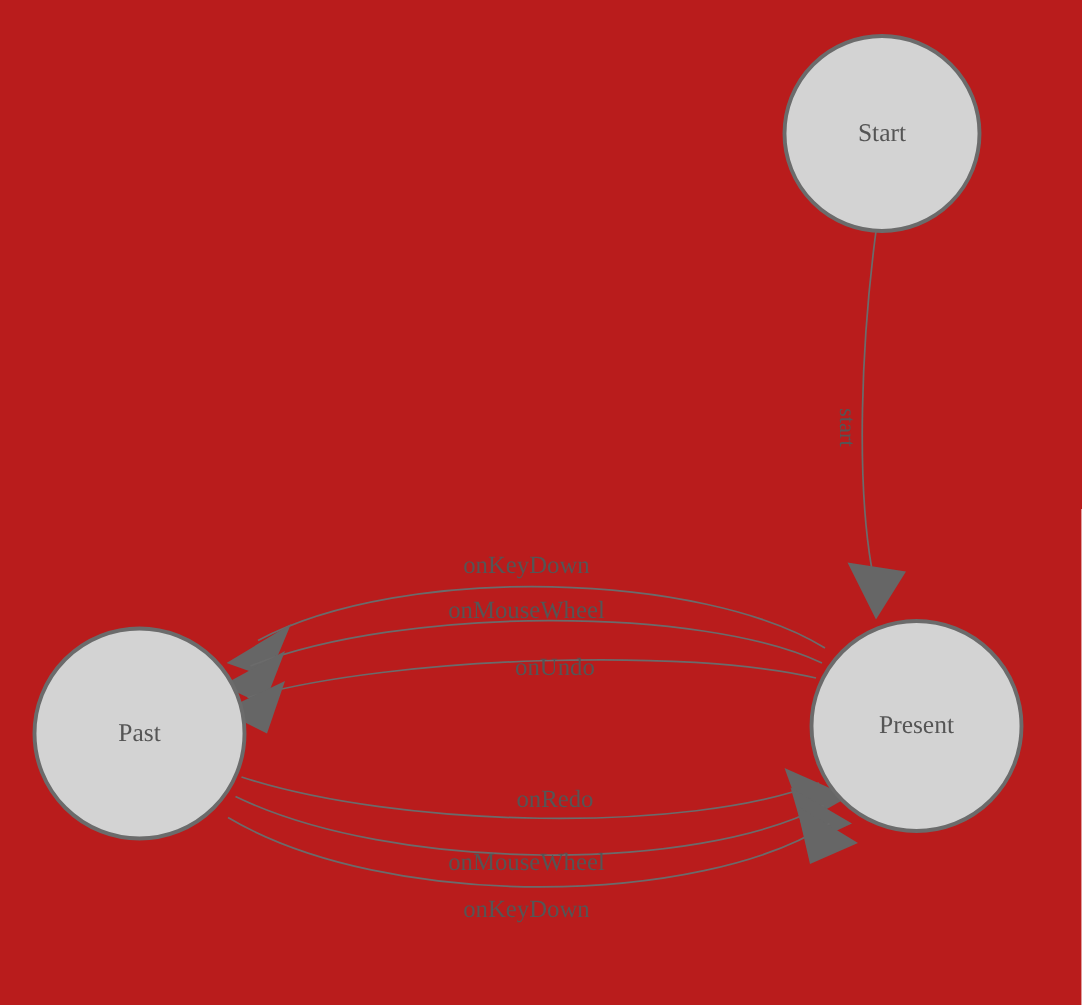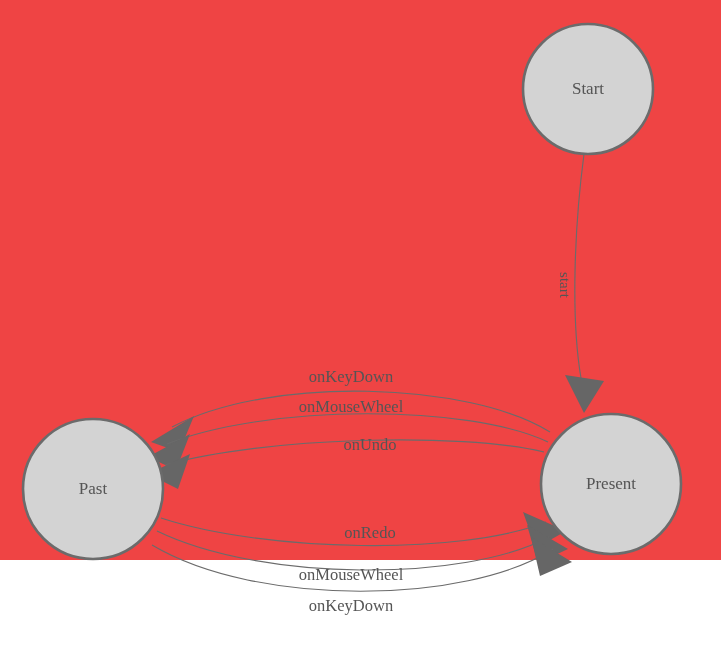--- a/index.html
+++ b/index.html
@@ -10,22 +10,22 @@
   }
   body {
     width: 721px;
     height: 670px;
     overflow: hidden;
     font-family: "Liberation Serif", "DejaVu Serif", serif;
   }
   #diagram-root {
     position: relative;
     width: 721px;
-    height: 560px;
-    background: #ef4444;
+    height: 670px;
+    background: #b91c1c;
   }
   svg#state-diagram {
     display: block;
     width: 721px;
     height: 670px;
   }
   .node-circle {
     fill: #d3d3d3;
     stroke: #6b6b6b;
     stroke-width: 2.6;

